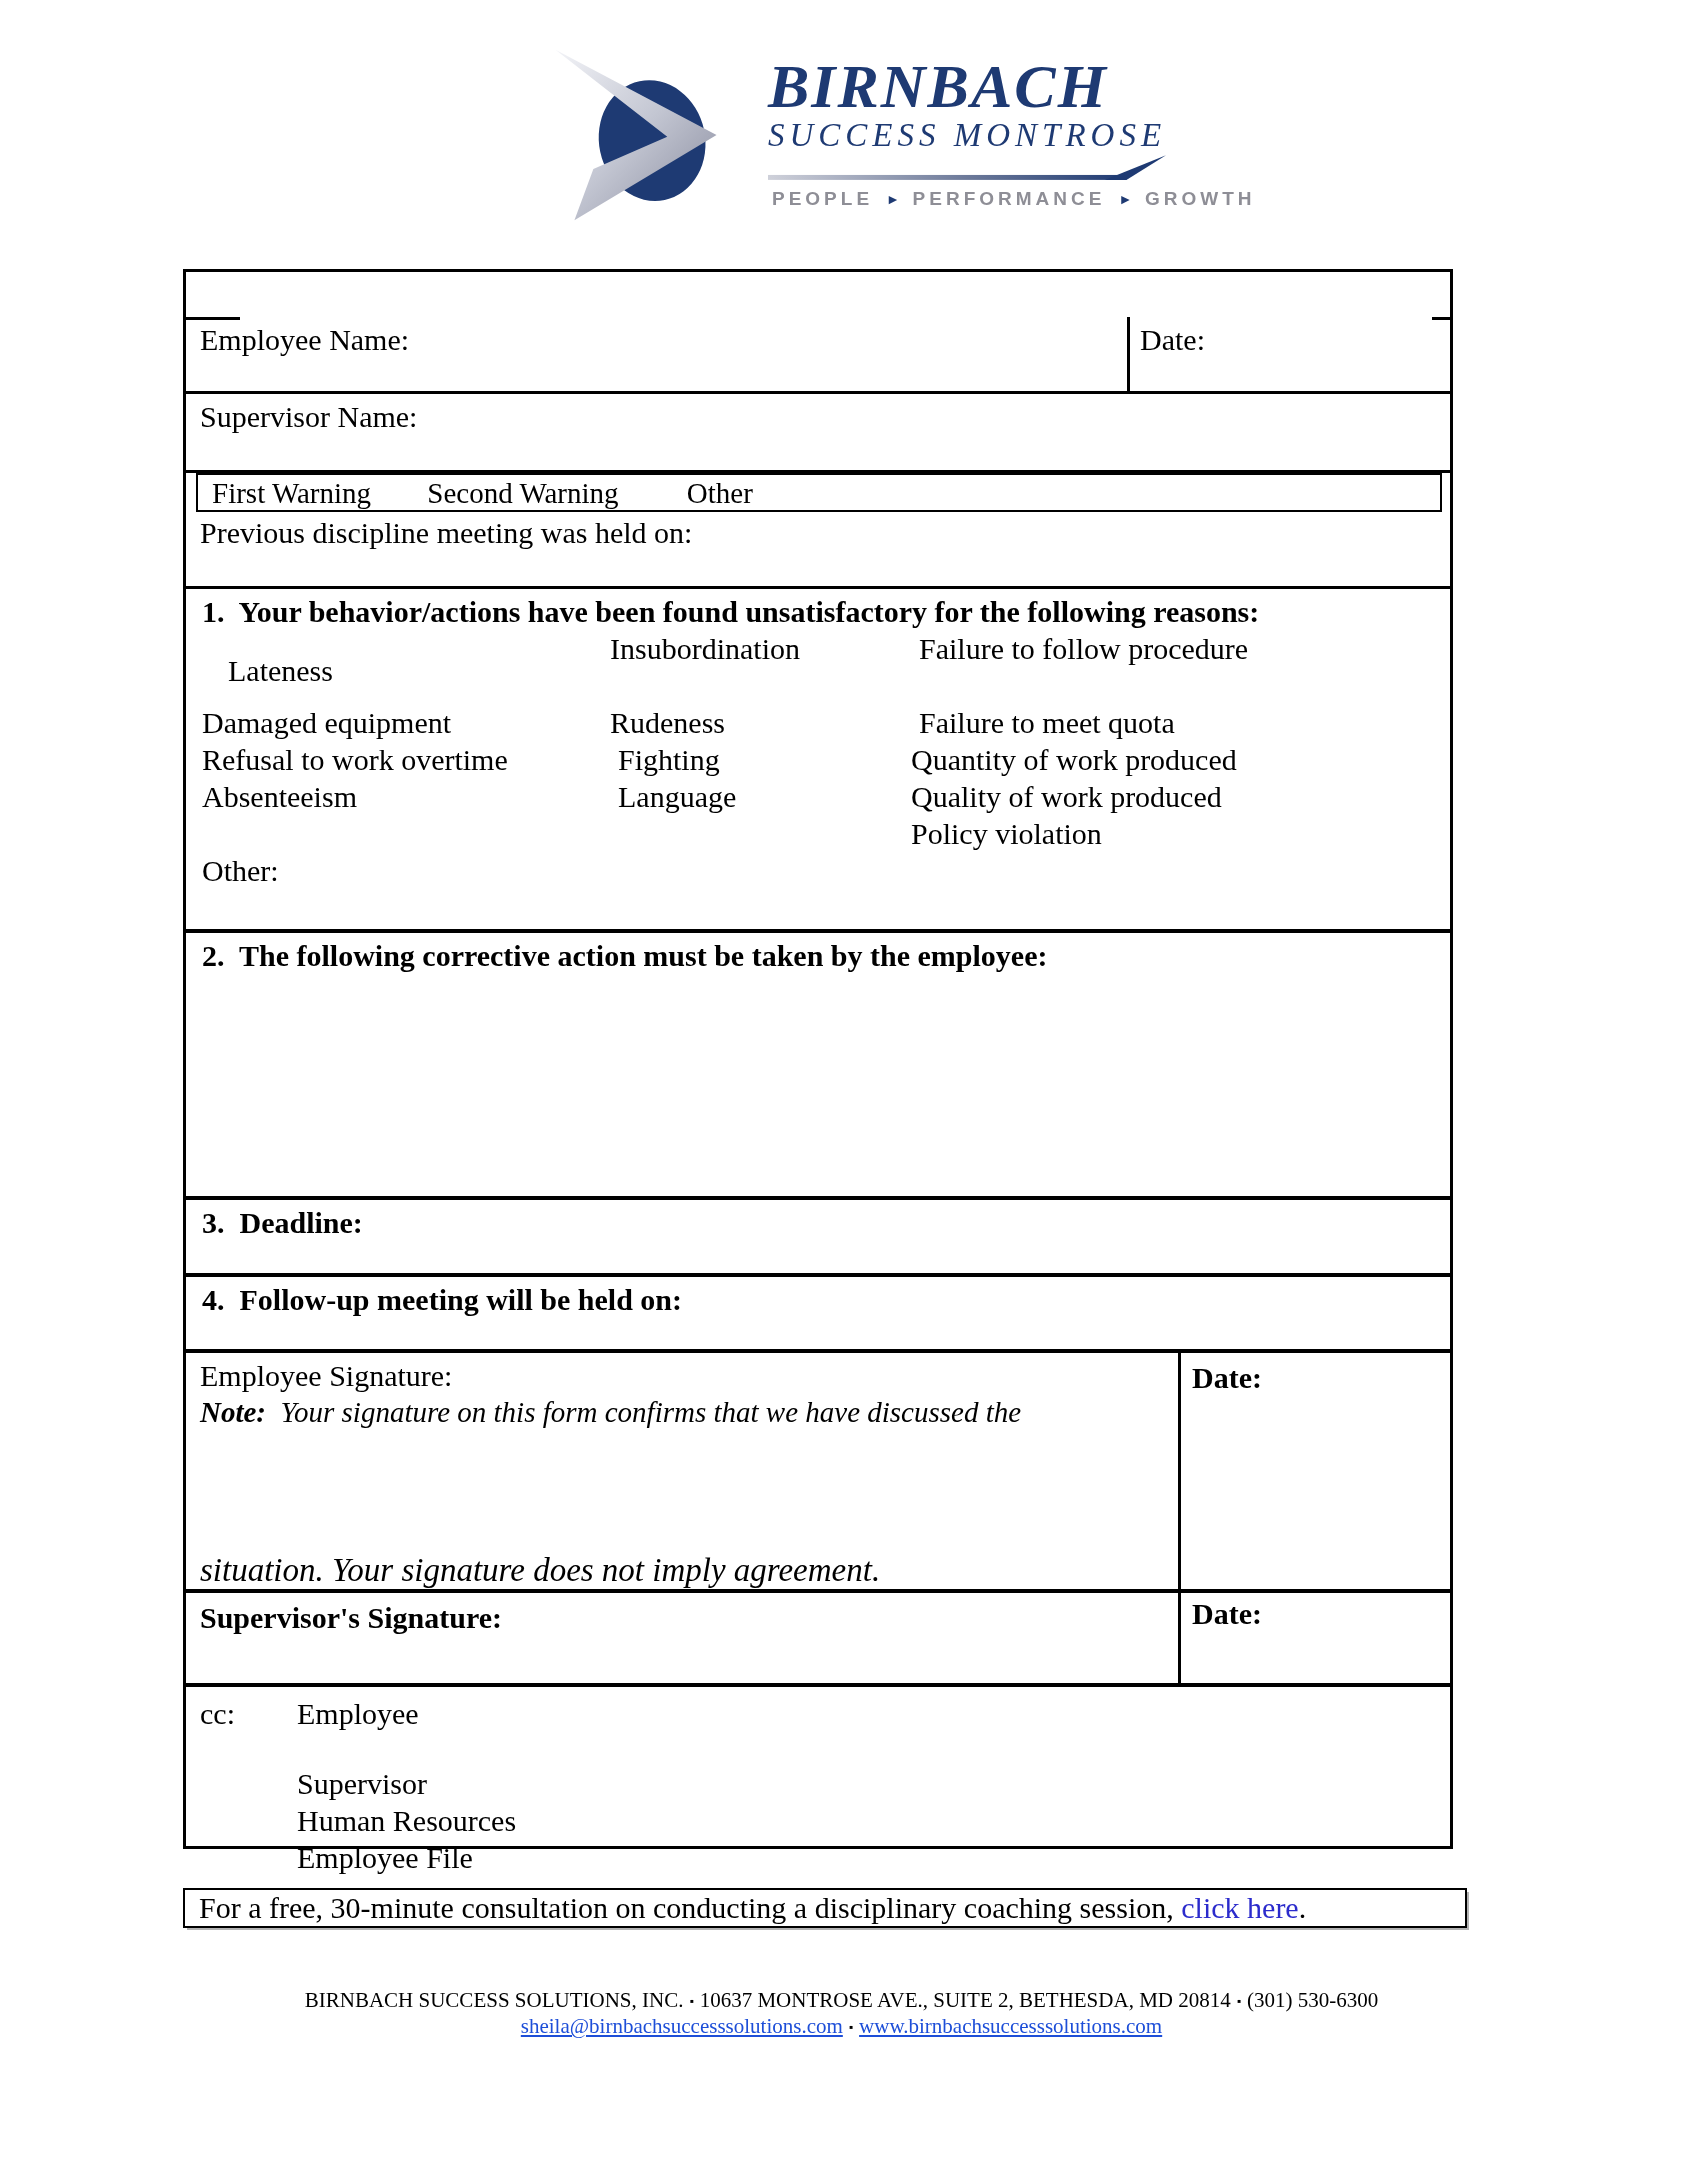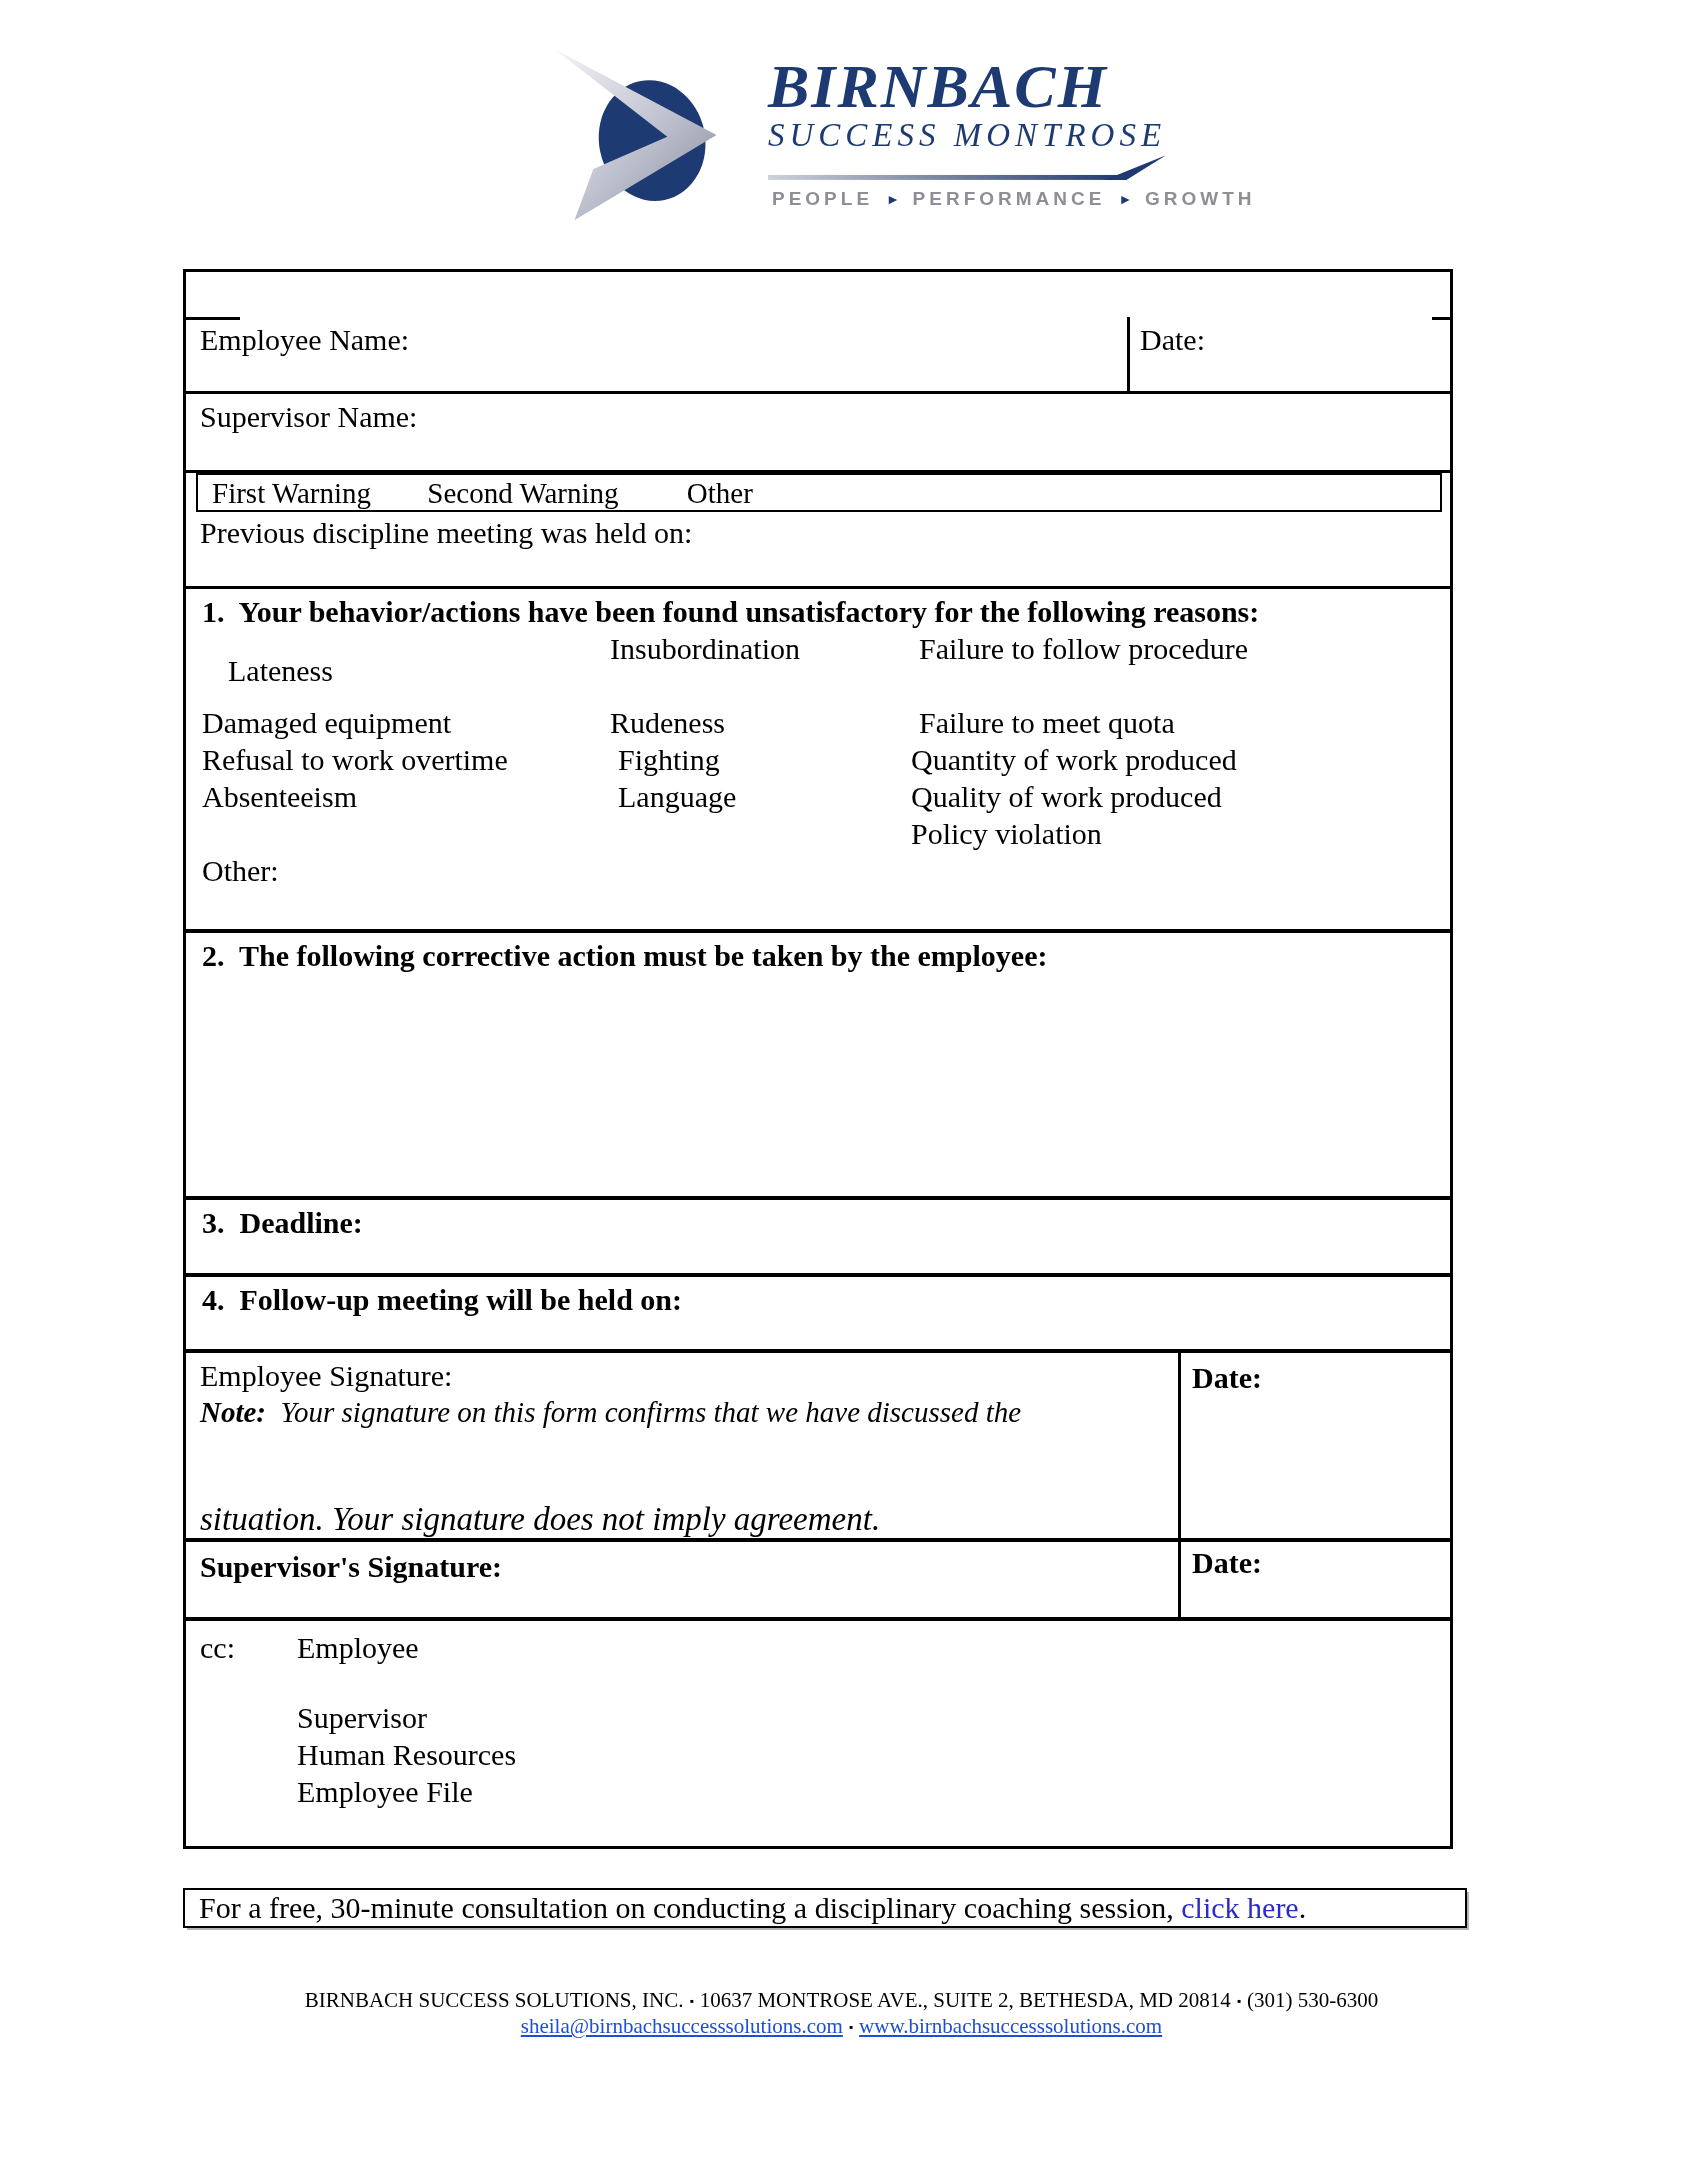--- a/index.html
+++ b/index.html
@@ -57,26 +57,26 @@
   .ind8{padding-left:8px;}
   .spacer37{height:37px;}
 
   #section2{height:267px;padding-top:4px;}
   #section3{height:77px;padding-top:4px;}
   #section4{height:76px;padding-top:4px;}
   .sec-heading{padding-left:16px;font-weight:bold;line-height:37px;}
 
   .sig-row .vdiv{position:absolute;left:992px;top:0;bottom:0;width:3px;background:#000;}
   .sig-row .date-cell{position:absolute;left:1006px;top:8px;font-weight:bold;}
-  #row-empsig{height:189px;padding-top:4px;}
+  #row-empsig{height:240px;padding-top:4px;}
   #row-empsig .line{padding-left:14px;line-height:37px;}
   #row-empsig .note-line{font-style:italic;font-size:29px;}
   #row-empsig .note-word{font-weight:bold;}
   #row-empsig .situation{position:absolute;left:14px;bottom:0;font-style:italic;font-size:33px;}
-  #row-supsig{height:79px;padding-top:6px;}
+  #row-supsig{height:94px;padding-top:6px;}
   #row-cc{padding-top:8px;}
   #row-cc .cc-top{display:flex;line-height:37px;padding-left:14px;}
   #row-cc .cc-label{width:97px;}
   .cc-gap{height:33px;}
   .cc-item{margin-left:111px;line-height:37px;}
 
   
   #consult{position:absolute;left:183px;top:1888px;width:1284px;height:40px;
            border:2px solid #000;box-sizing:border-box;background:#fff;
            font-size:30px;padding:1px 0 0 14px;box-shadow:3px 3px 0 -1px #b3b3b3;}

